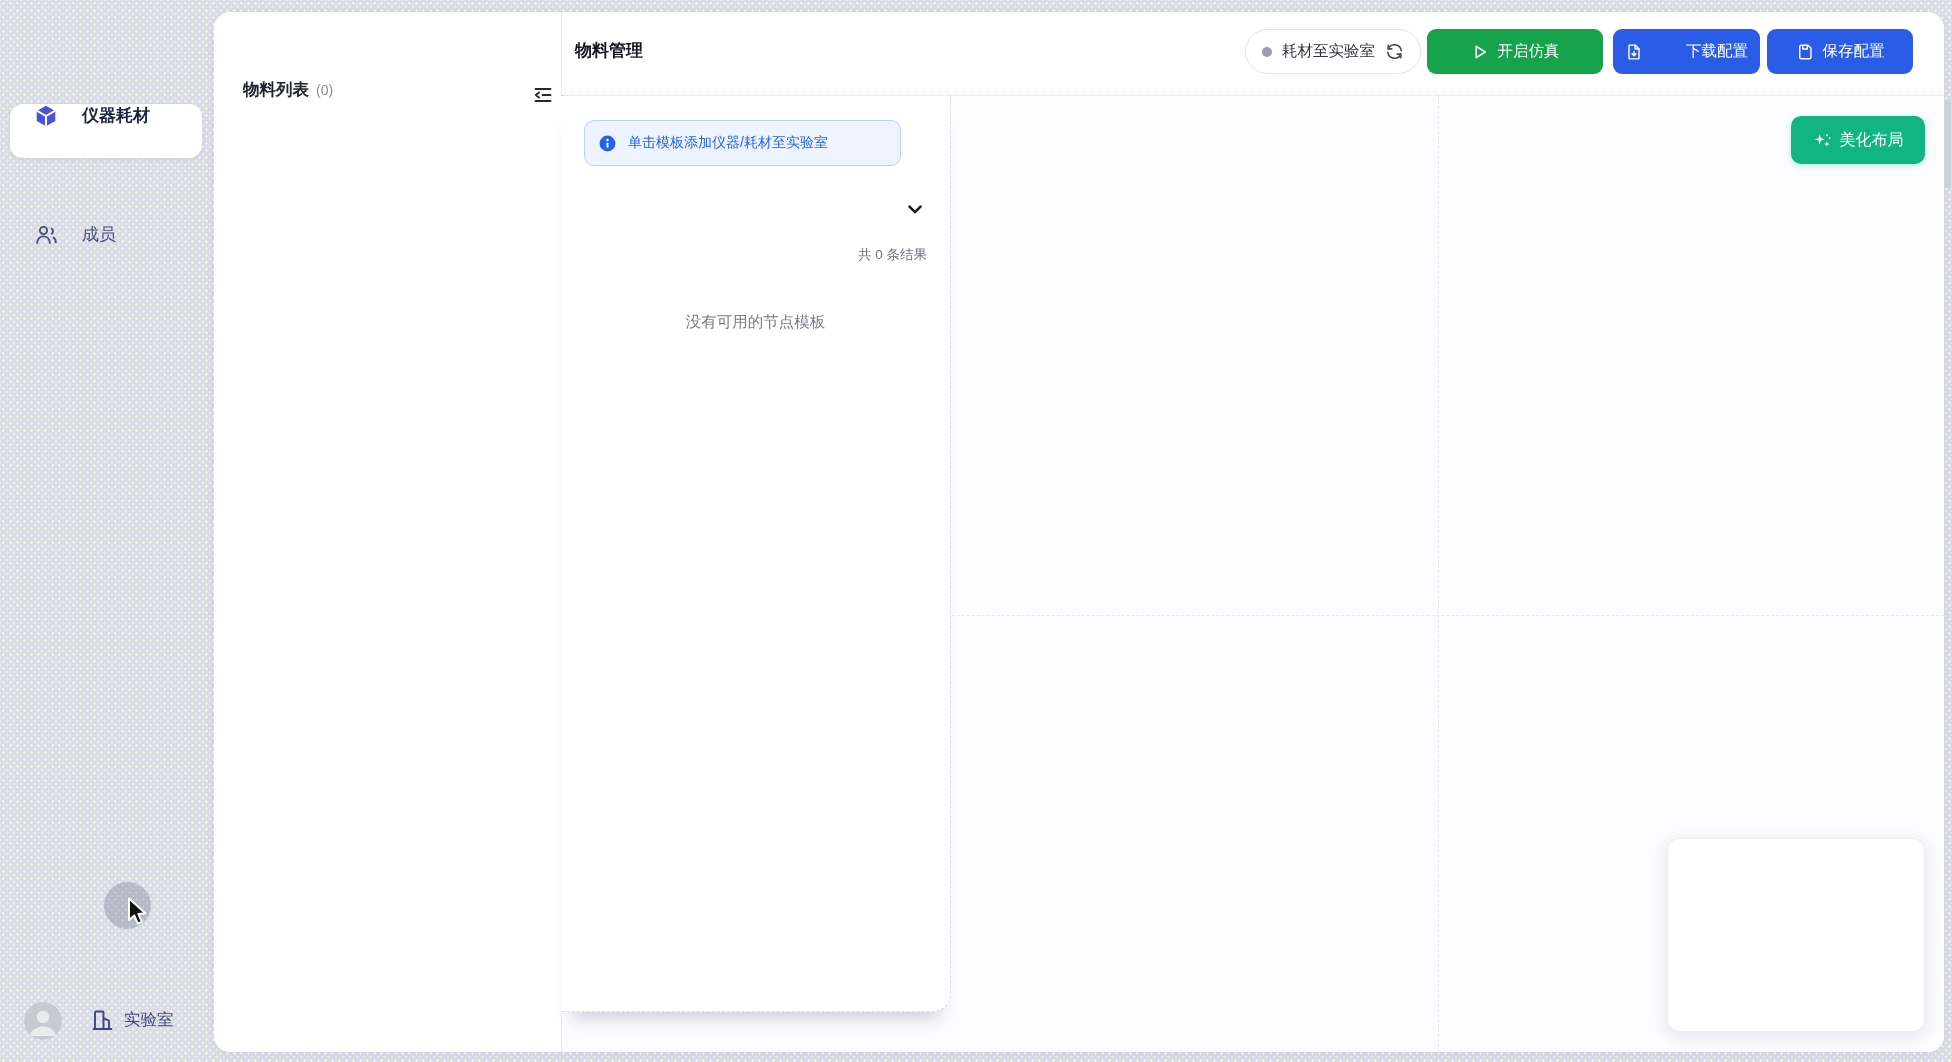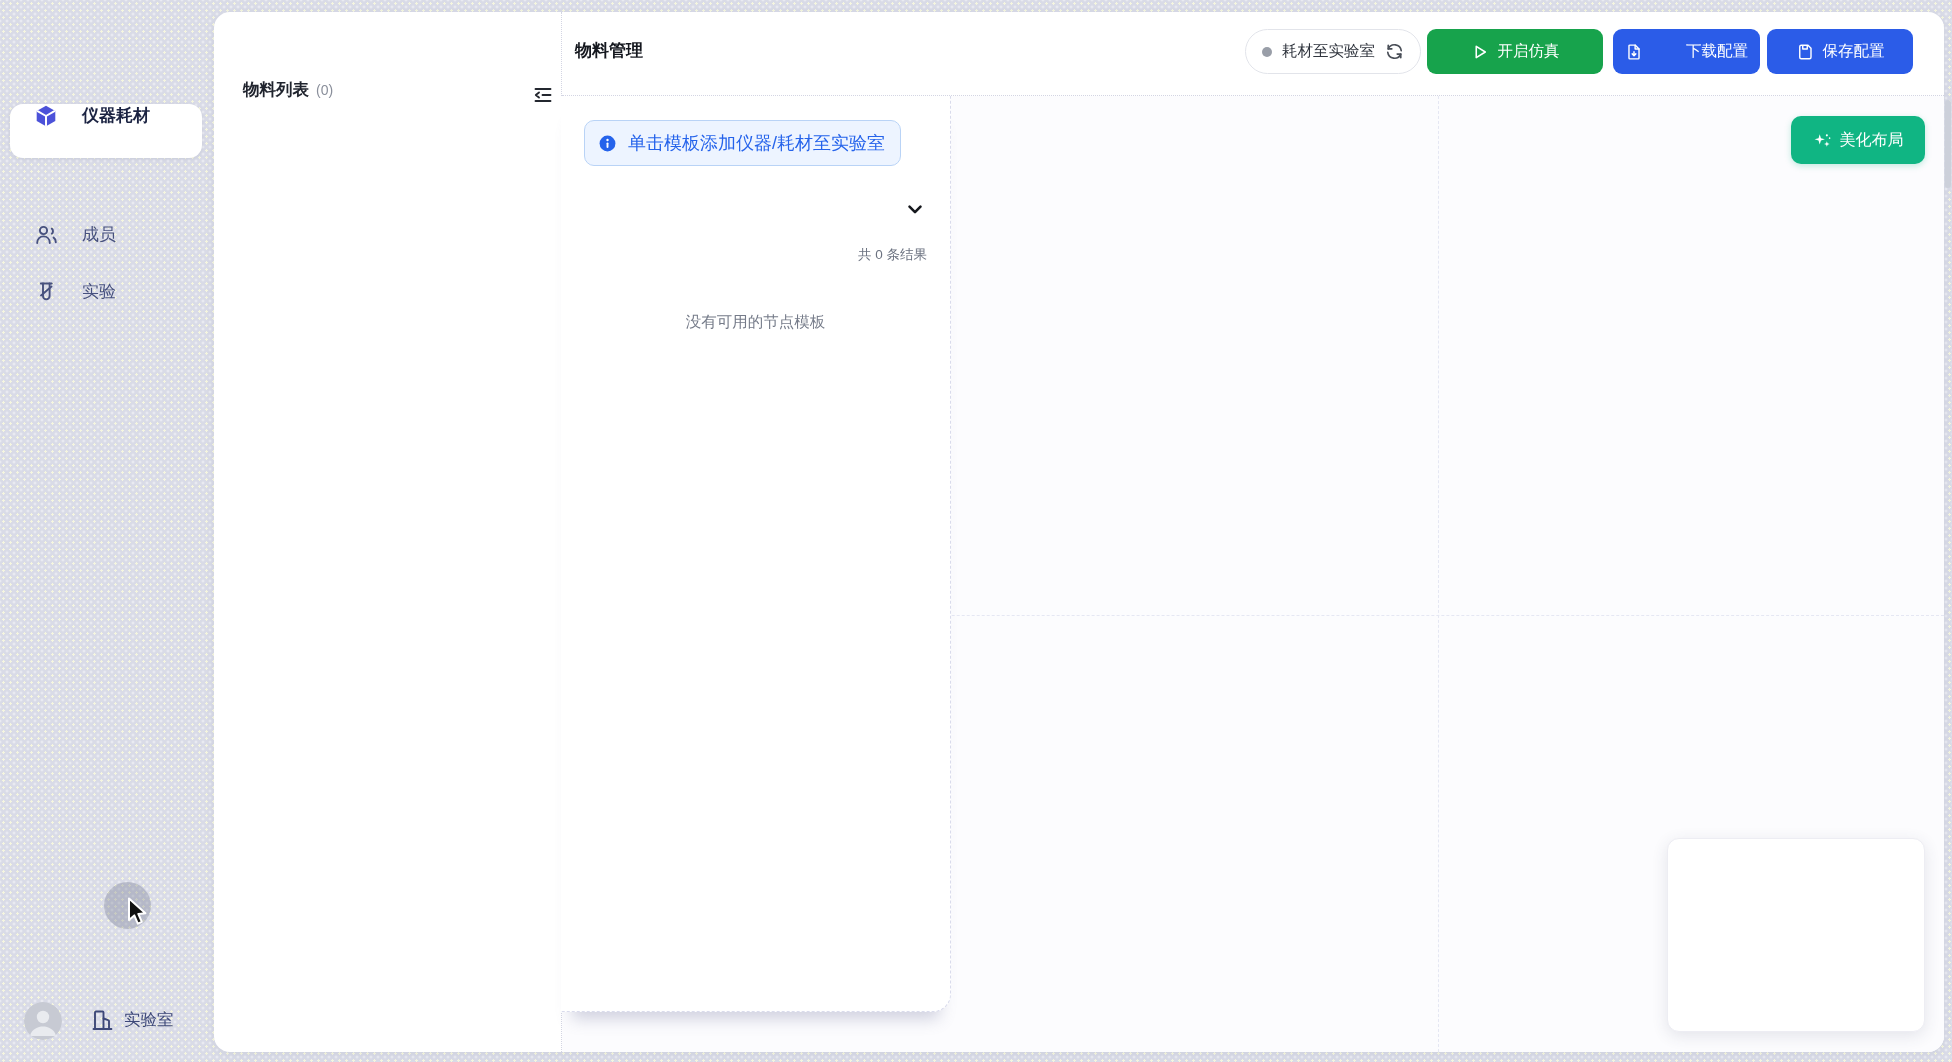--- a/index.html
+++ b/index.html
@@ -57,21 +57,21 @@
 
   
   .canvas { position:absolute; left:348px; top:84px; width:1382px; height:956px; background:#fcfcfe; }
   .grid-v { position:absolute; left:876px; top:0; height:100%; width:0; border-left:1px dashed #e5e7f3; }
   .grid-h { position:absolute; left:0; top:519px; width:100%; height:0; border-top:1px dashed #e5e7f3; }
 
   .tpl-panel { position:absolute; left:-1px; top:0; width:390px; height:916px; background:#ffffff;
     border-right:1px dashed #d9dbec; border-bottom:1px dashed #d9dbec; border-bottom-right-radius:18px;
     box-shadow:0 18px 16px -11px rgba(108,112,152,.30); }
   .tpl-banner { position:absolute; left:23px; top:24px; width:317px; height:46px; background:#edf4ff; border:1px solid #b9d3f6; border-radius:10px; display:flex; align-items:center; gap:11px; padding:0 13px; }
-  .tpl-banner-text { font-size:18px; color:#2563eb; white-space:nowrap; }
+  .tpl-banner-text { font-size:14px; color:#2563eb; white-space:nowrap; }
   .tpl-search { position:absolute; left:22px; top:89px; width:310px; height:48px; border:1px solid #d6d9de; border-radius:8px; background:#fff; padding:0 14px; font-size:15.5px; color:#333; font-family:inherit; outline:none; }
   .tpl-search::placeholder { color:#a7acb6; }
   .tpl-chevron { position:absolute; left:343px; top:102px; width:22px; height:22px; cursor:pointer; }
   .tpl-results { position:absolute; right:23px; top:150px; font-size:13.5px; color:#6b7280; }
   .tpl-empty { position:absolute; left:0; top:216px; width:100%; text-align:center; font-size:15.5px; color:#757b89; }
 
   .btn-beautify { position:absolute; left:1229px; top:20px; width:134px; height:48px; background:#10b583; border:none; border-radius:10px; color:#fff; font-size:16px; font-family:inherit; display:flex; align-items:center; justify-content:center; gap:8px; cursor:pointer; box-shadow:0 2px 6px rgba(16,181,131,.25); }
 
   .minimap { position:absolute; left:1105px; top:742px; width:258px; height:194px; background:#ffffff; border:1px solid #ededf3; border-radius:12px; box-shadow:0 4px 16px rgba(50,55,90,.12); }
 
@@ -99,28 +99,20 @@
     <div class="side-item si-2">
       <svg class="ic" viewBox="0 0 24 24" fill="none" stroke="#47517e" stroke-width="1.9" stroke-linecap="round">
         <circle cx="9.5" cy="7.5" r="3.6"></circle>
         <path d="M3.2 20 c0-4.2 2.9-6.6 6.3-6.6 s6.3 2.4 6.3 6.6"></path>
         <path d="M17.8 5.6 c1.6 1.1 1.6 4 0 5.2"></path>
         <path d="M19.6 14.6 c1.6 1 2.2 2.6 2.2 4.6"></path>
       </svg>
       <span>成员</span>
     </div>
 
-    <div class="side-item si-3">
-      <svg class="ic" viewBox="0 0 24 24" fill="none" stroke="#47517e" stroke-width="1.9" stroke-linecap="round">
-        <path d="M9 3.5 v12.6 a3.3 3.3 0 0 0 6.6 0 V3.5"></path>
-        <path d="M6.8 3.5 h11"></path>
-        <path d="M7 15.5 L17.5 6.5"></path>
-      </svg>
-      <span>实验</span>
-    </div>
 
     <div class="side-footer">
       <div class="avatar">
         <svg width="38" height="38" viewBox="0 0 38 38">
           <circle cx="19" cy="19" r="19" fill="#c7cad3"></circle>
           <circle cx="19" cy="15" r="6.2" fill="#e9ebef"></circle>
           <path d="M6 34 c1.5-7 8-9.5 13-9.5 s11.5 2.5 13 9.5 Z" fill="#e9ebef"></path>
         </svg>
       </div>
       <div class="lab-entry">

